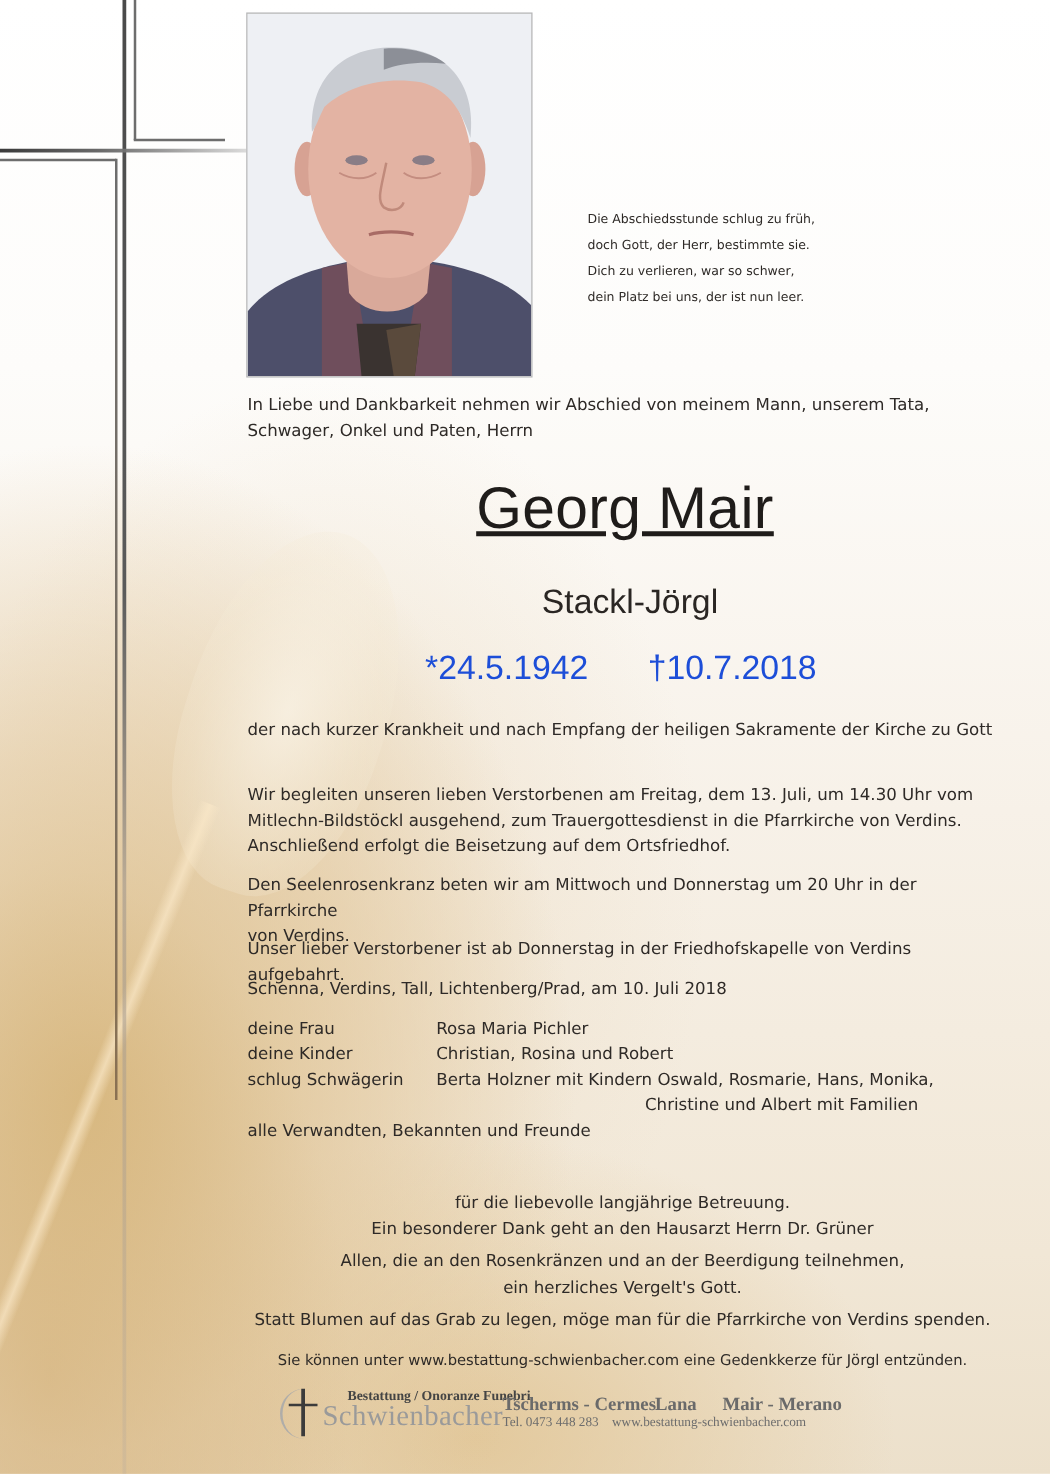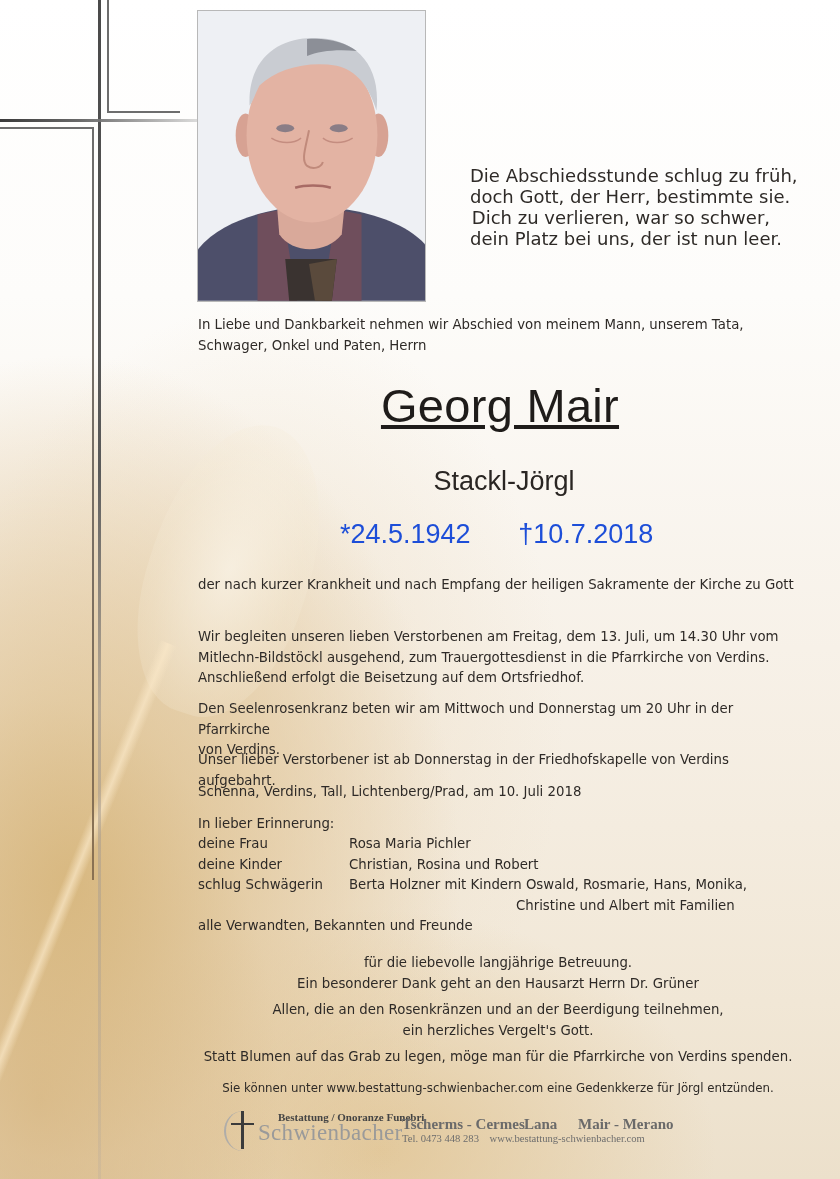--- a/index.html
+++ b/index.html
@@ -41,21 +41,21 @@
       background: linear-gradient(180deg, #6d6d6d 0%, #7a6f62 60%, #8a7152 100%); }
 
     .photo {
       position: absolute; left: 197px; top: 10px; width: 229px; height: 292px;
       border: 1px solid #b8b8b8; box-sizing: border-box; overflow: hidden;
       background: #eef0f3;
     }
     .photo svg { display: block; width: 100%; height: 100%; }
 
     .text { position: absolute; font-size: 13.3px; line-height: 20.5px; color: #2e2a27; }
-    .poem { left: 470px; top: 165px; width: 300px; text-align: right; font-size: 18px; line-height: 21px; }
+    .poem { left: 470px; top: 165px; width: 300px; text-align: left; font-size: 10px; line-height: 21px; }
     .poem div { white-space: nowrap; }
     .intro { left: 198px; top: 315px; width: 600px; }
     .name { position: absolute; left: 0; width: 840px; top: 378px; text-align: center;
       font-size: 47px; font-weight: 300; letter-spacing: 0.3px; color: #1f1c1a; font-family: "DejaVu Sans", sans-serif; }
     .name span { display: inline-block; transform: translateX(80px); font-weight: normal;
       font-family: "Liberation Sans", sans-serif; text-decoration: underline; }
     .nick { position: absolute; left: 0; width: 840px; top: 466px; text-align: center;
       font-size: 27px; color: #2a2623; font-family: "Liberation Sans", sans-serif; }
     .nick span { display: inline-block; transform: translateX(84px); }
     .dates { position: absolute; left: 340px; top: 519px; font-size: 27px; color: #1d4ed8;
@@ -177,21 +177,20 @@
   <div>Anschließend erfolgt die Beisetzung auf dem Ortsfriedhof.</div>
 </div>
 <div class="text body-p p3">
   <div>Den Seelenrosenkranz beten wir am Mittwoch und Donnerstag um 20 Uhr in der Pfarrkirche</div>
   <div>von Verdins.</div>
 </div>
 <div class="text body-p p4">Unser lieber Verstorbener ist ab Donnerstag in der Friedhofskapelle von Verdins aufgebahrt.</div>
 <div class="text body-p p5">Schenna, Verdins, Tall, Lichtenberg/Prad, am 10. Juli 2018</div>
 
 <div class="mourners">
-  <div>In lieber Erinnerung:</div>
   <div class="row">
     <span class="rel">deine Frau</span>
     <span>Rosa Maria Pichler</span>
   </div>
   <div class="row">
     <span class="rel">deine Kinder</span>
     <span>Christian, Rosina und Robert</span>
   </div>
   <div class="row">
     <span class="rel">schlug Schwägerin</span>

